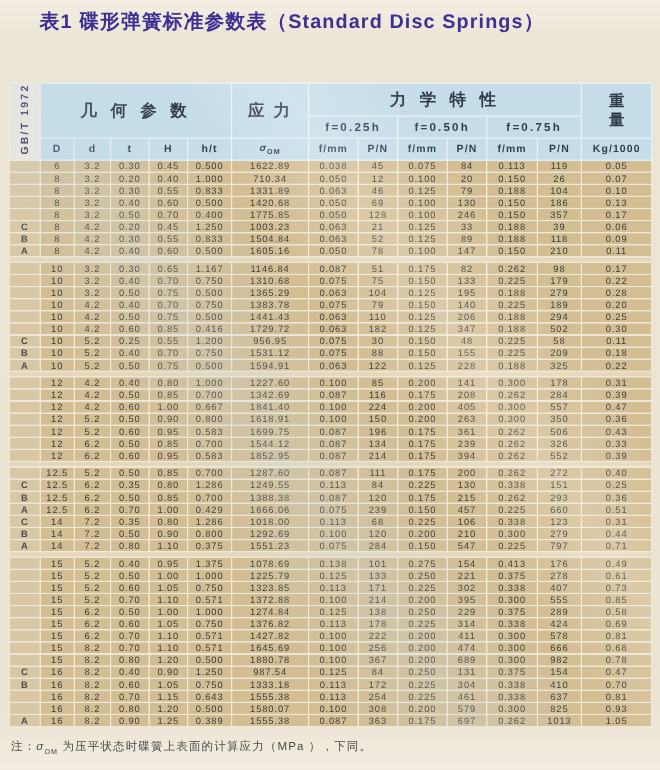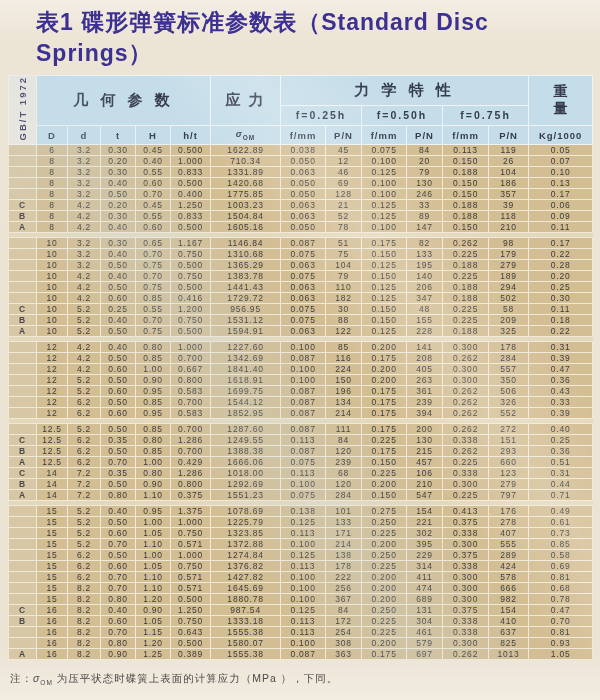--- a/index.html
+++ b/index.html
@@ -5,21 +5,21 @@
   * { margin:0; padding:0; box-sizing:border-box; }
   html,body { width:600px; height:700px; }
   body {
     font-family:"Liberation Sans", sans-serif;
     background:linear-gradient(180deg,#f3ede3 0%,#ece4d4 6%,#ebe3d3 92%,#f2ece1 100%);
     position:relative; overflow:hidden;
     color:#3d3d3d;
   }
   .page-title {
     position:absolute; top:7px; left:36px;
-    font-size:23px; font-weight:bold; letter-spacing:1px;
+    font-size:18px; font-weight:bold; letter-spacing:1px;
     color:#3c3193;
   }
   .table-wrap { position:absolute; top:75px; left:8px; width:584px; }
   .table-wrap::after{ 
     content:""; position:absolute; inset:0; pointer-events:none;
     background:linear-gradient(55deg, transparent 30%, rgba(198,221,233,0.22) 42%,
       transparent 55%, rgba(255,255,255,0.20) 66%, transparent 78%);
   }
   table { border-collapse:collapse; table-layout:fixed; width:584px; }
   thead th {

